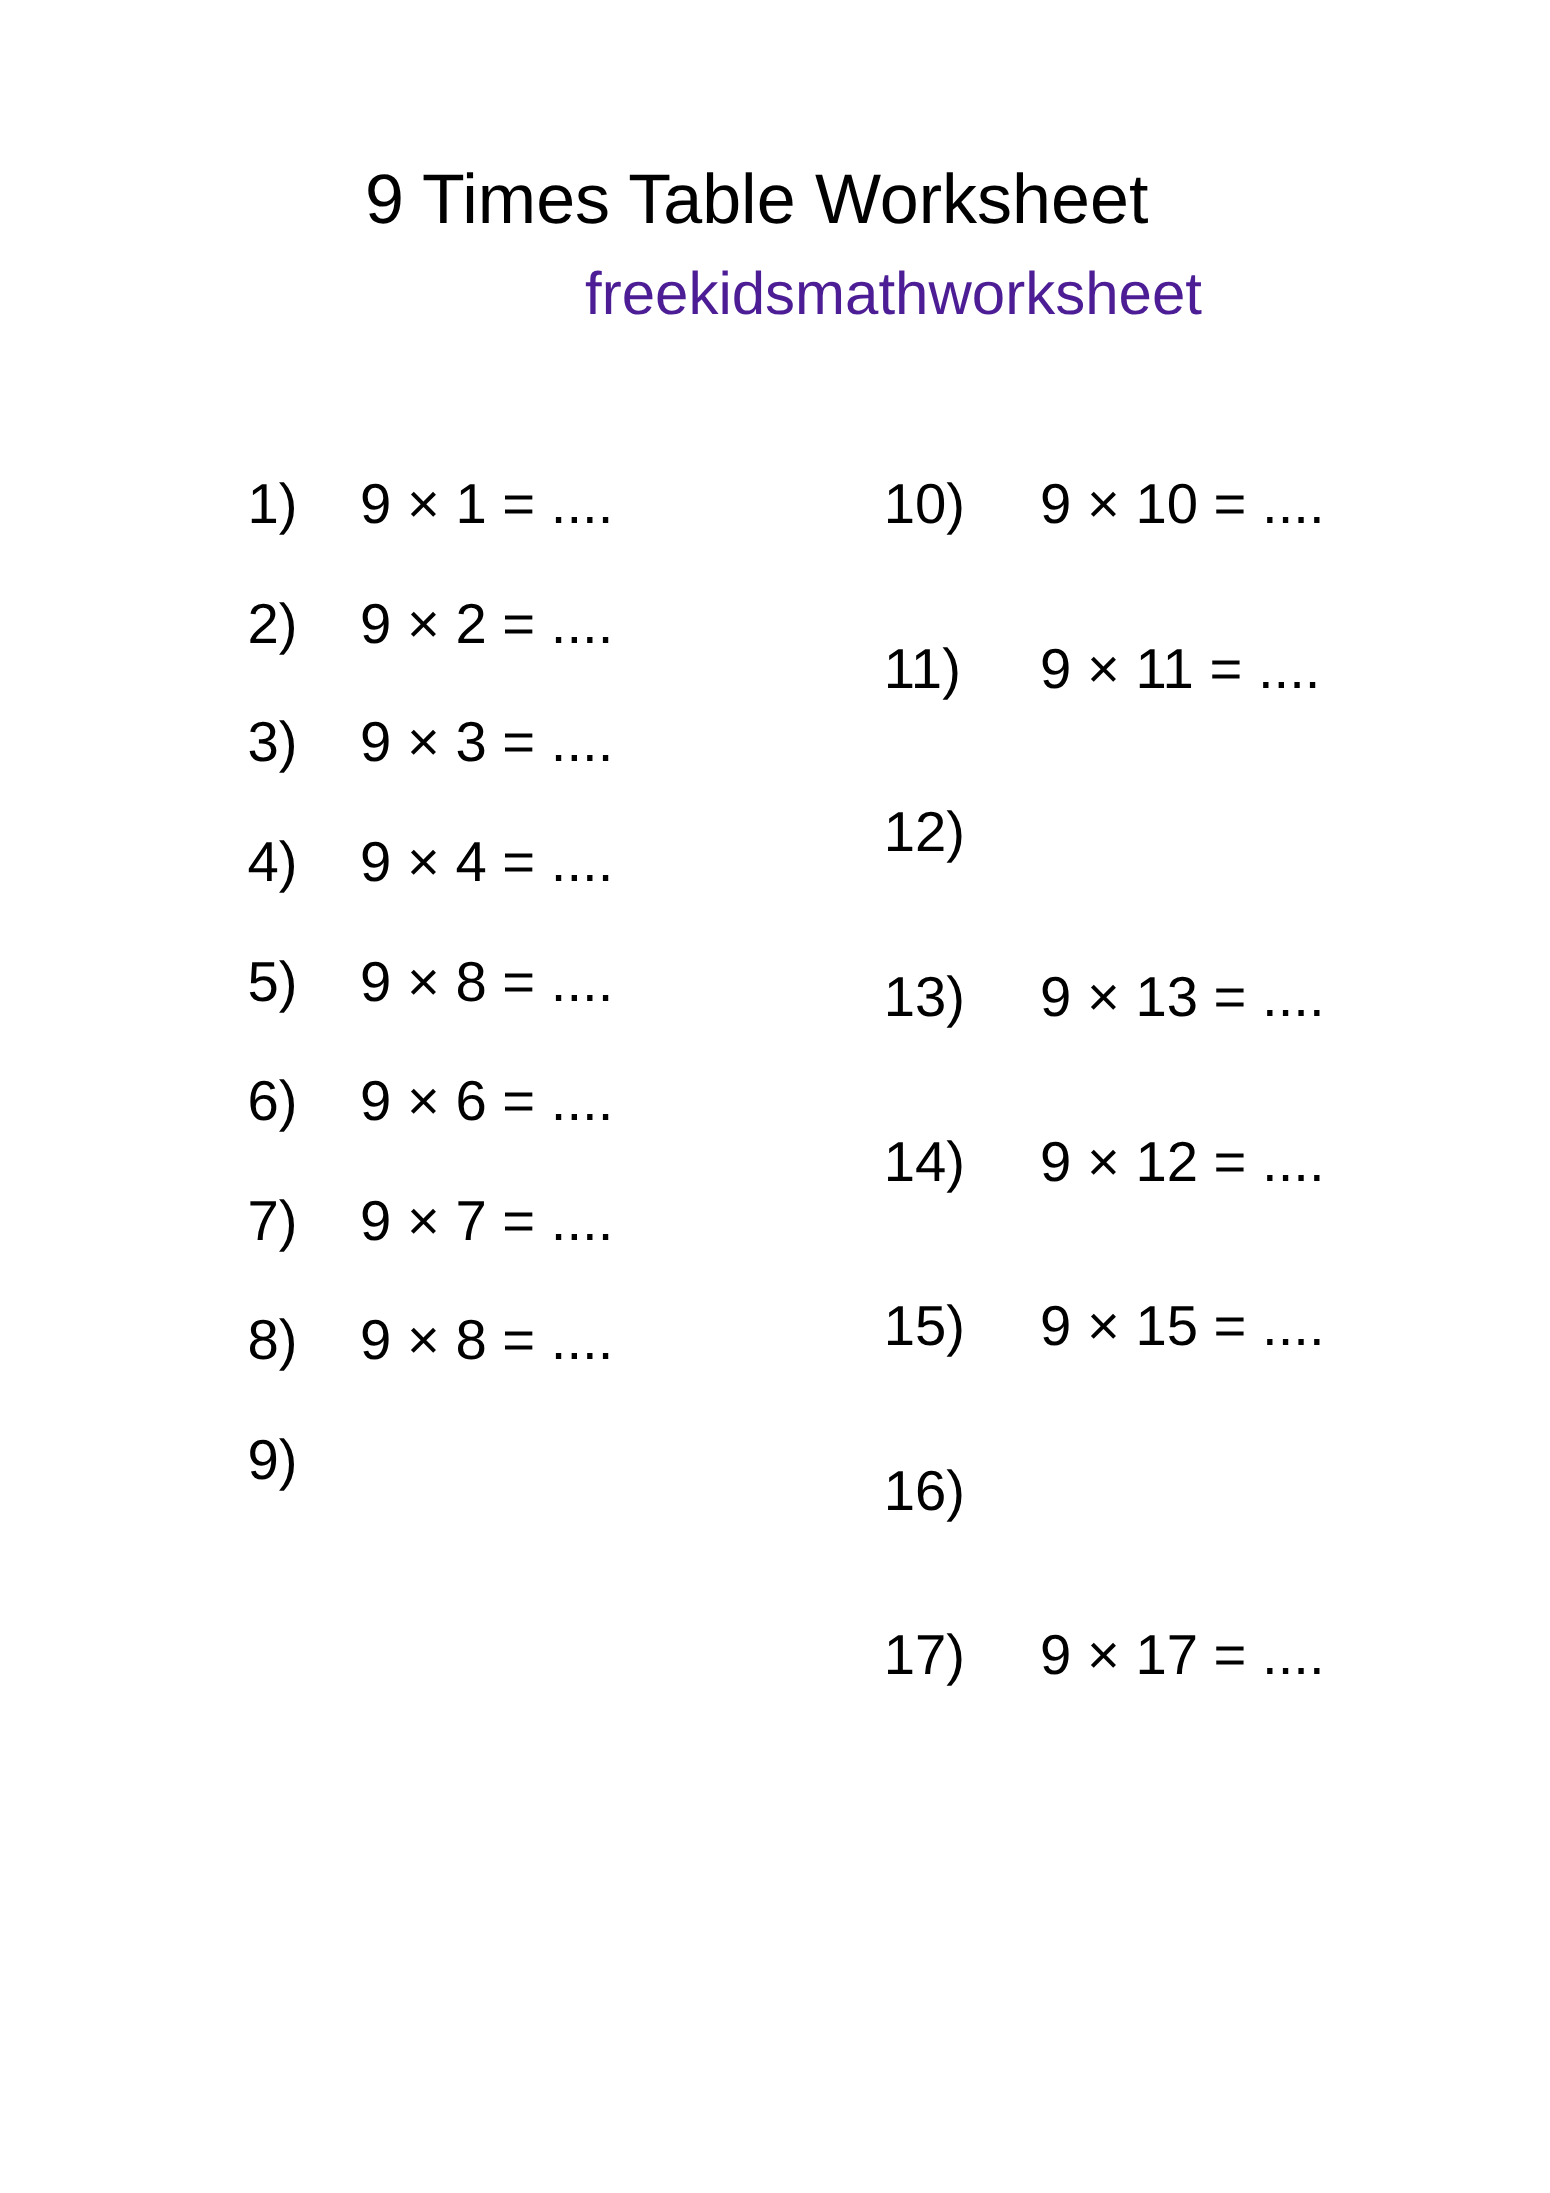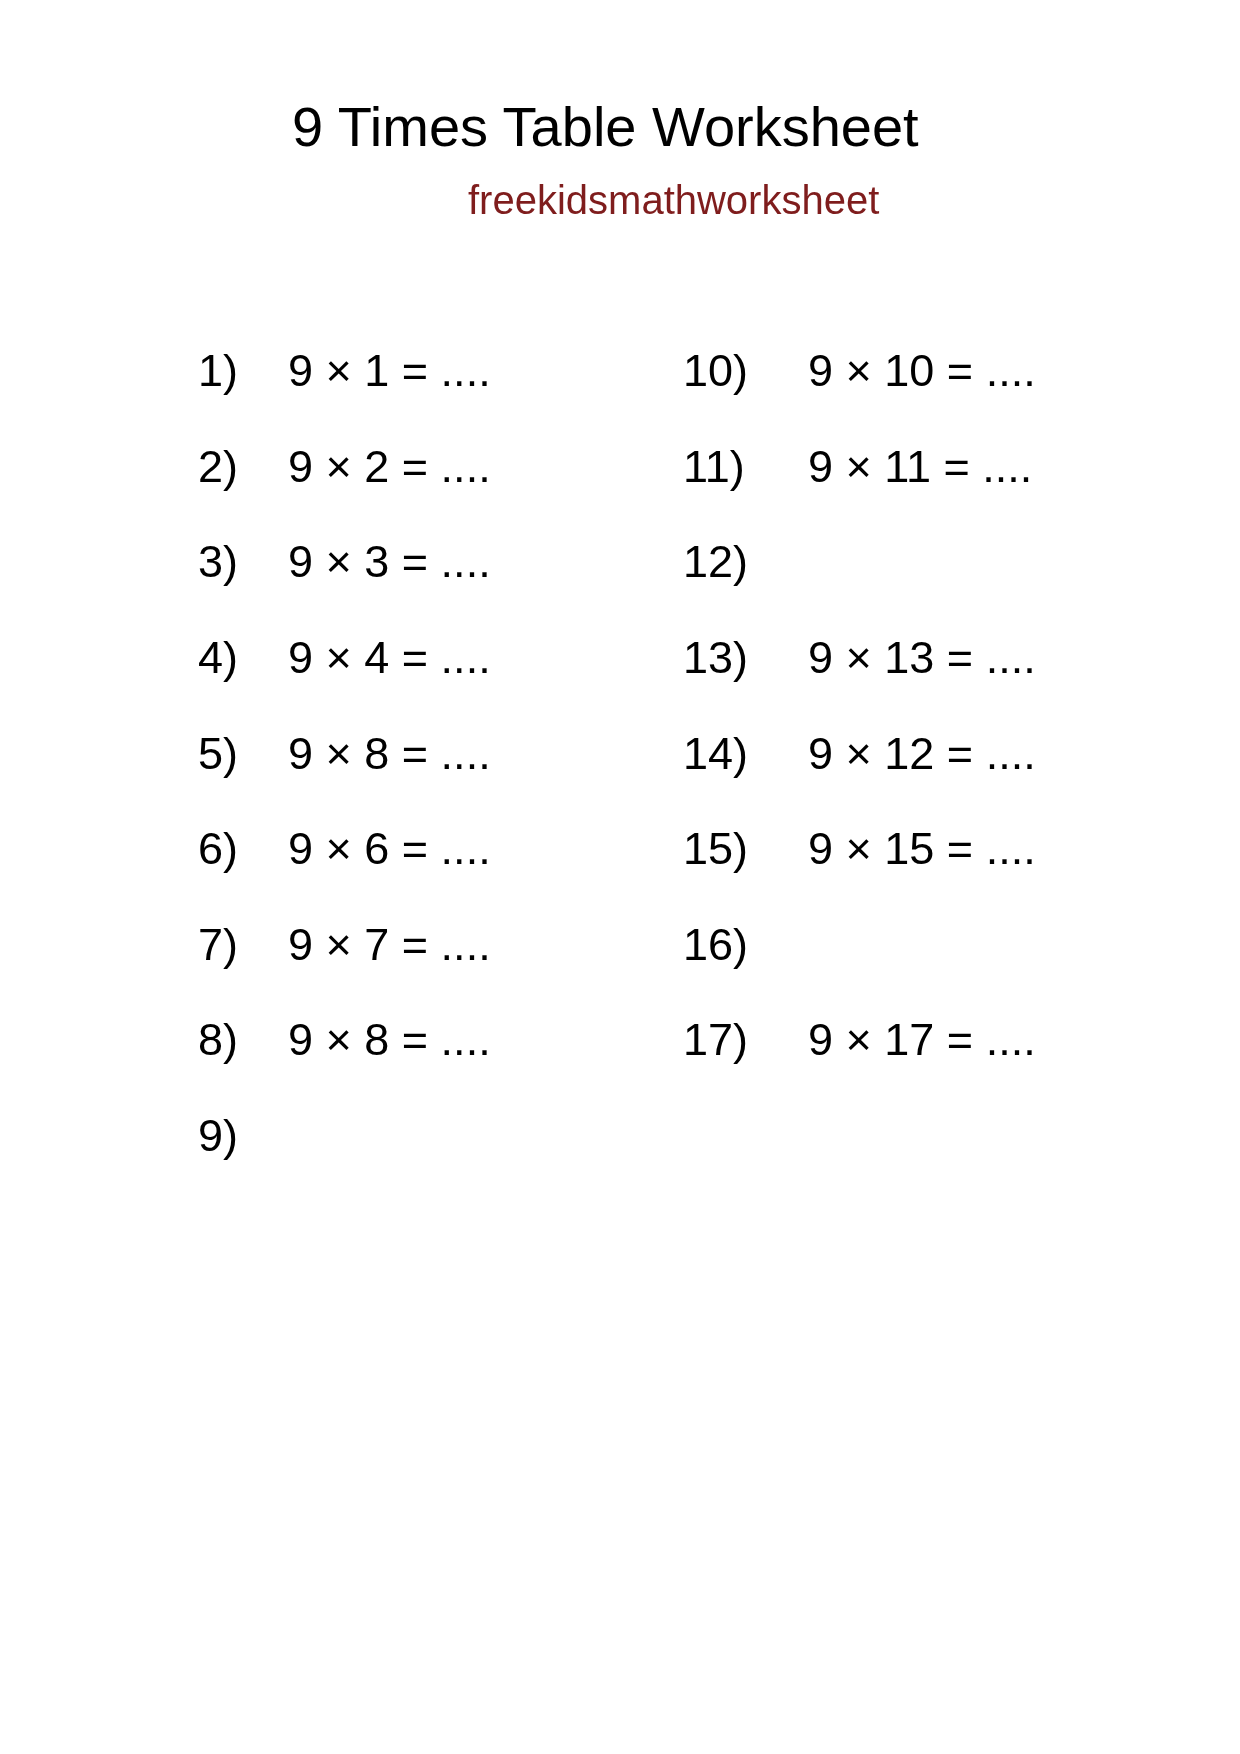--- a/index.html
+++ b/index.html
@@ -12,48 +12,49 @@
     background: #ffffff;
     position: relative;
     font-family: "Liberation Sans", sans-serif;
     color: #000000;
     overflow: hidden;
   }
   .page {
     position: absolute;
     inset: 0;
     background: #ffffff;
+    margin-top: 32px;
   }
   .title {
     position: absolute;
     left: 292px;
     top: 99px;
     font-size: 56px;
     line-height: 1;
     color: #000000;
     white-space: pre;
     letter-spacing: 0;
   }
   .subtitle {
     position: absolute;
     left: 468px;
     top: 180px;
-    font-size: 40px;
+    font-size: 48px;
     line-height: 1;
-    color: #7f1d1d;
+    color: #4c1d95;
     white-space: pre;
   }
   .col {
     position: absolute;
     top: 323px;
     display: flex;
     flex-direction: column;
   }
   .col-left  { left: 198px; }
-  .col-right { left: 683px; }
+  .col-right { left: 707px; gap: 36px; }
   .prow {
     height: 95.6px;
     display: flex;
     align-items: center;
     font-size: 45px;
     line-height: 1;
     white-space: pre;
     color: #000000;
   }
   .pnum {

